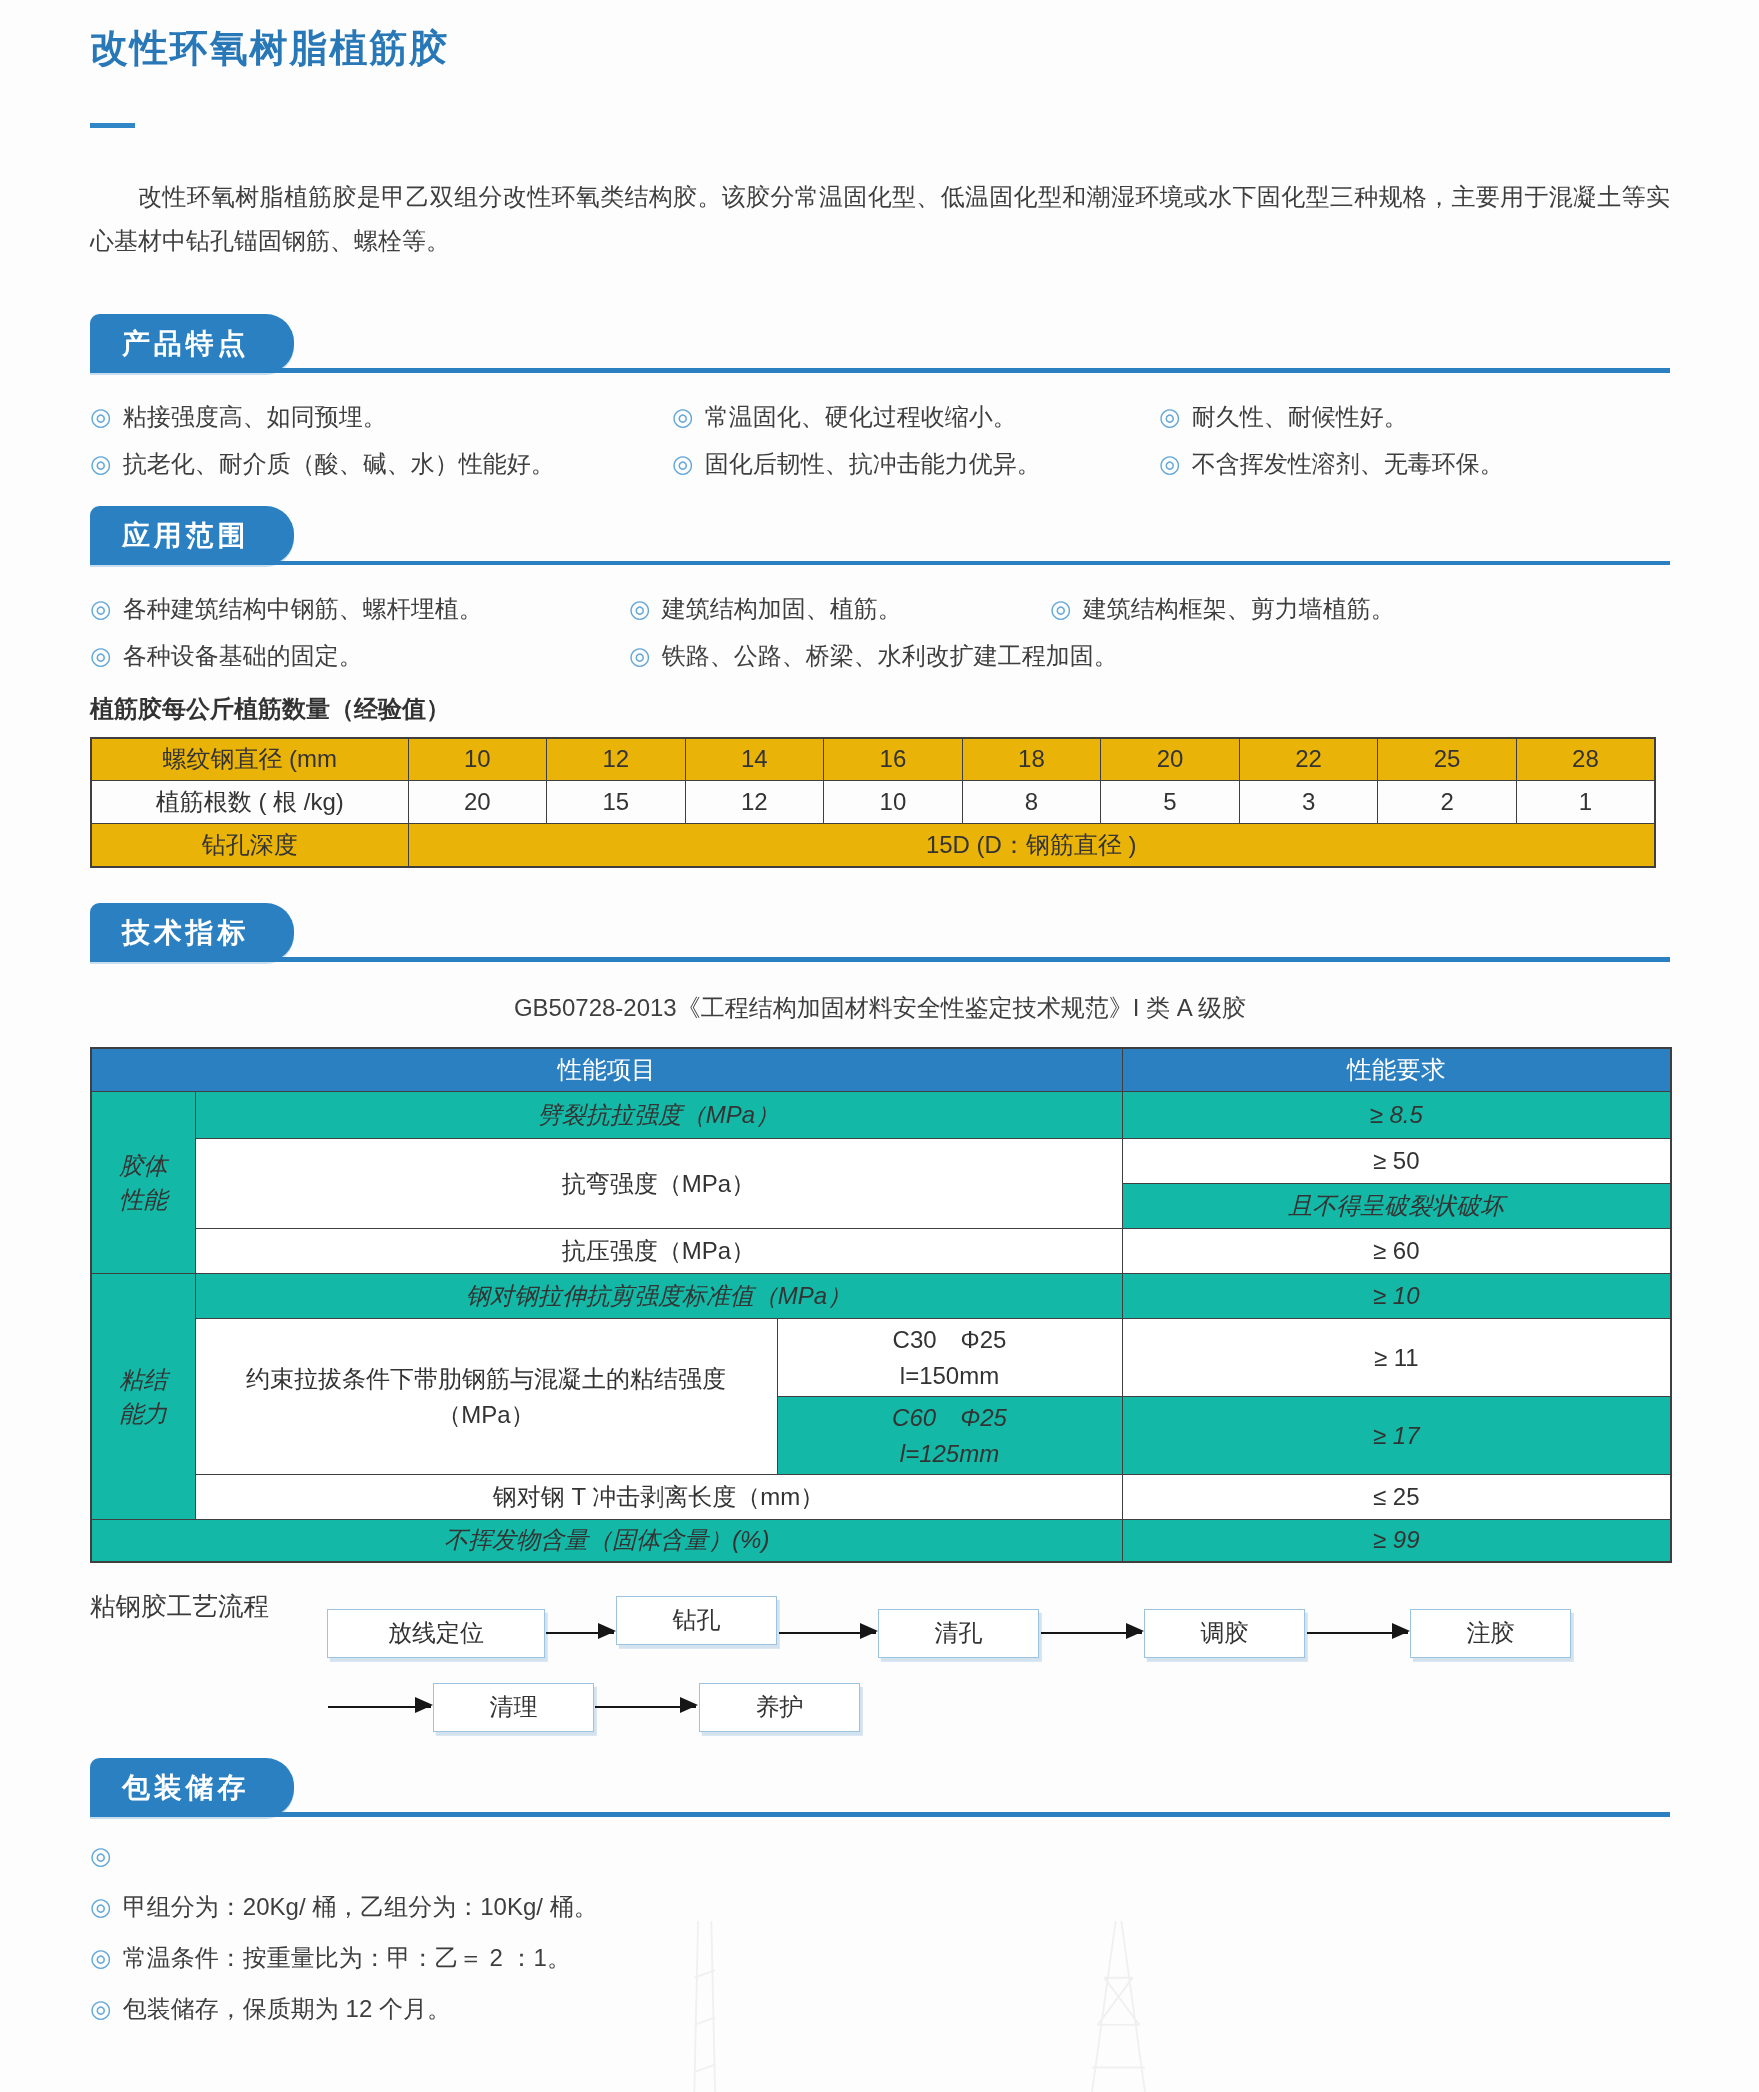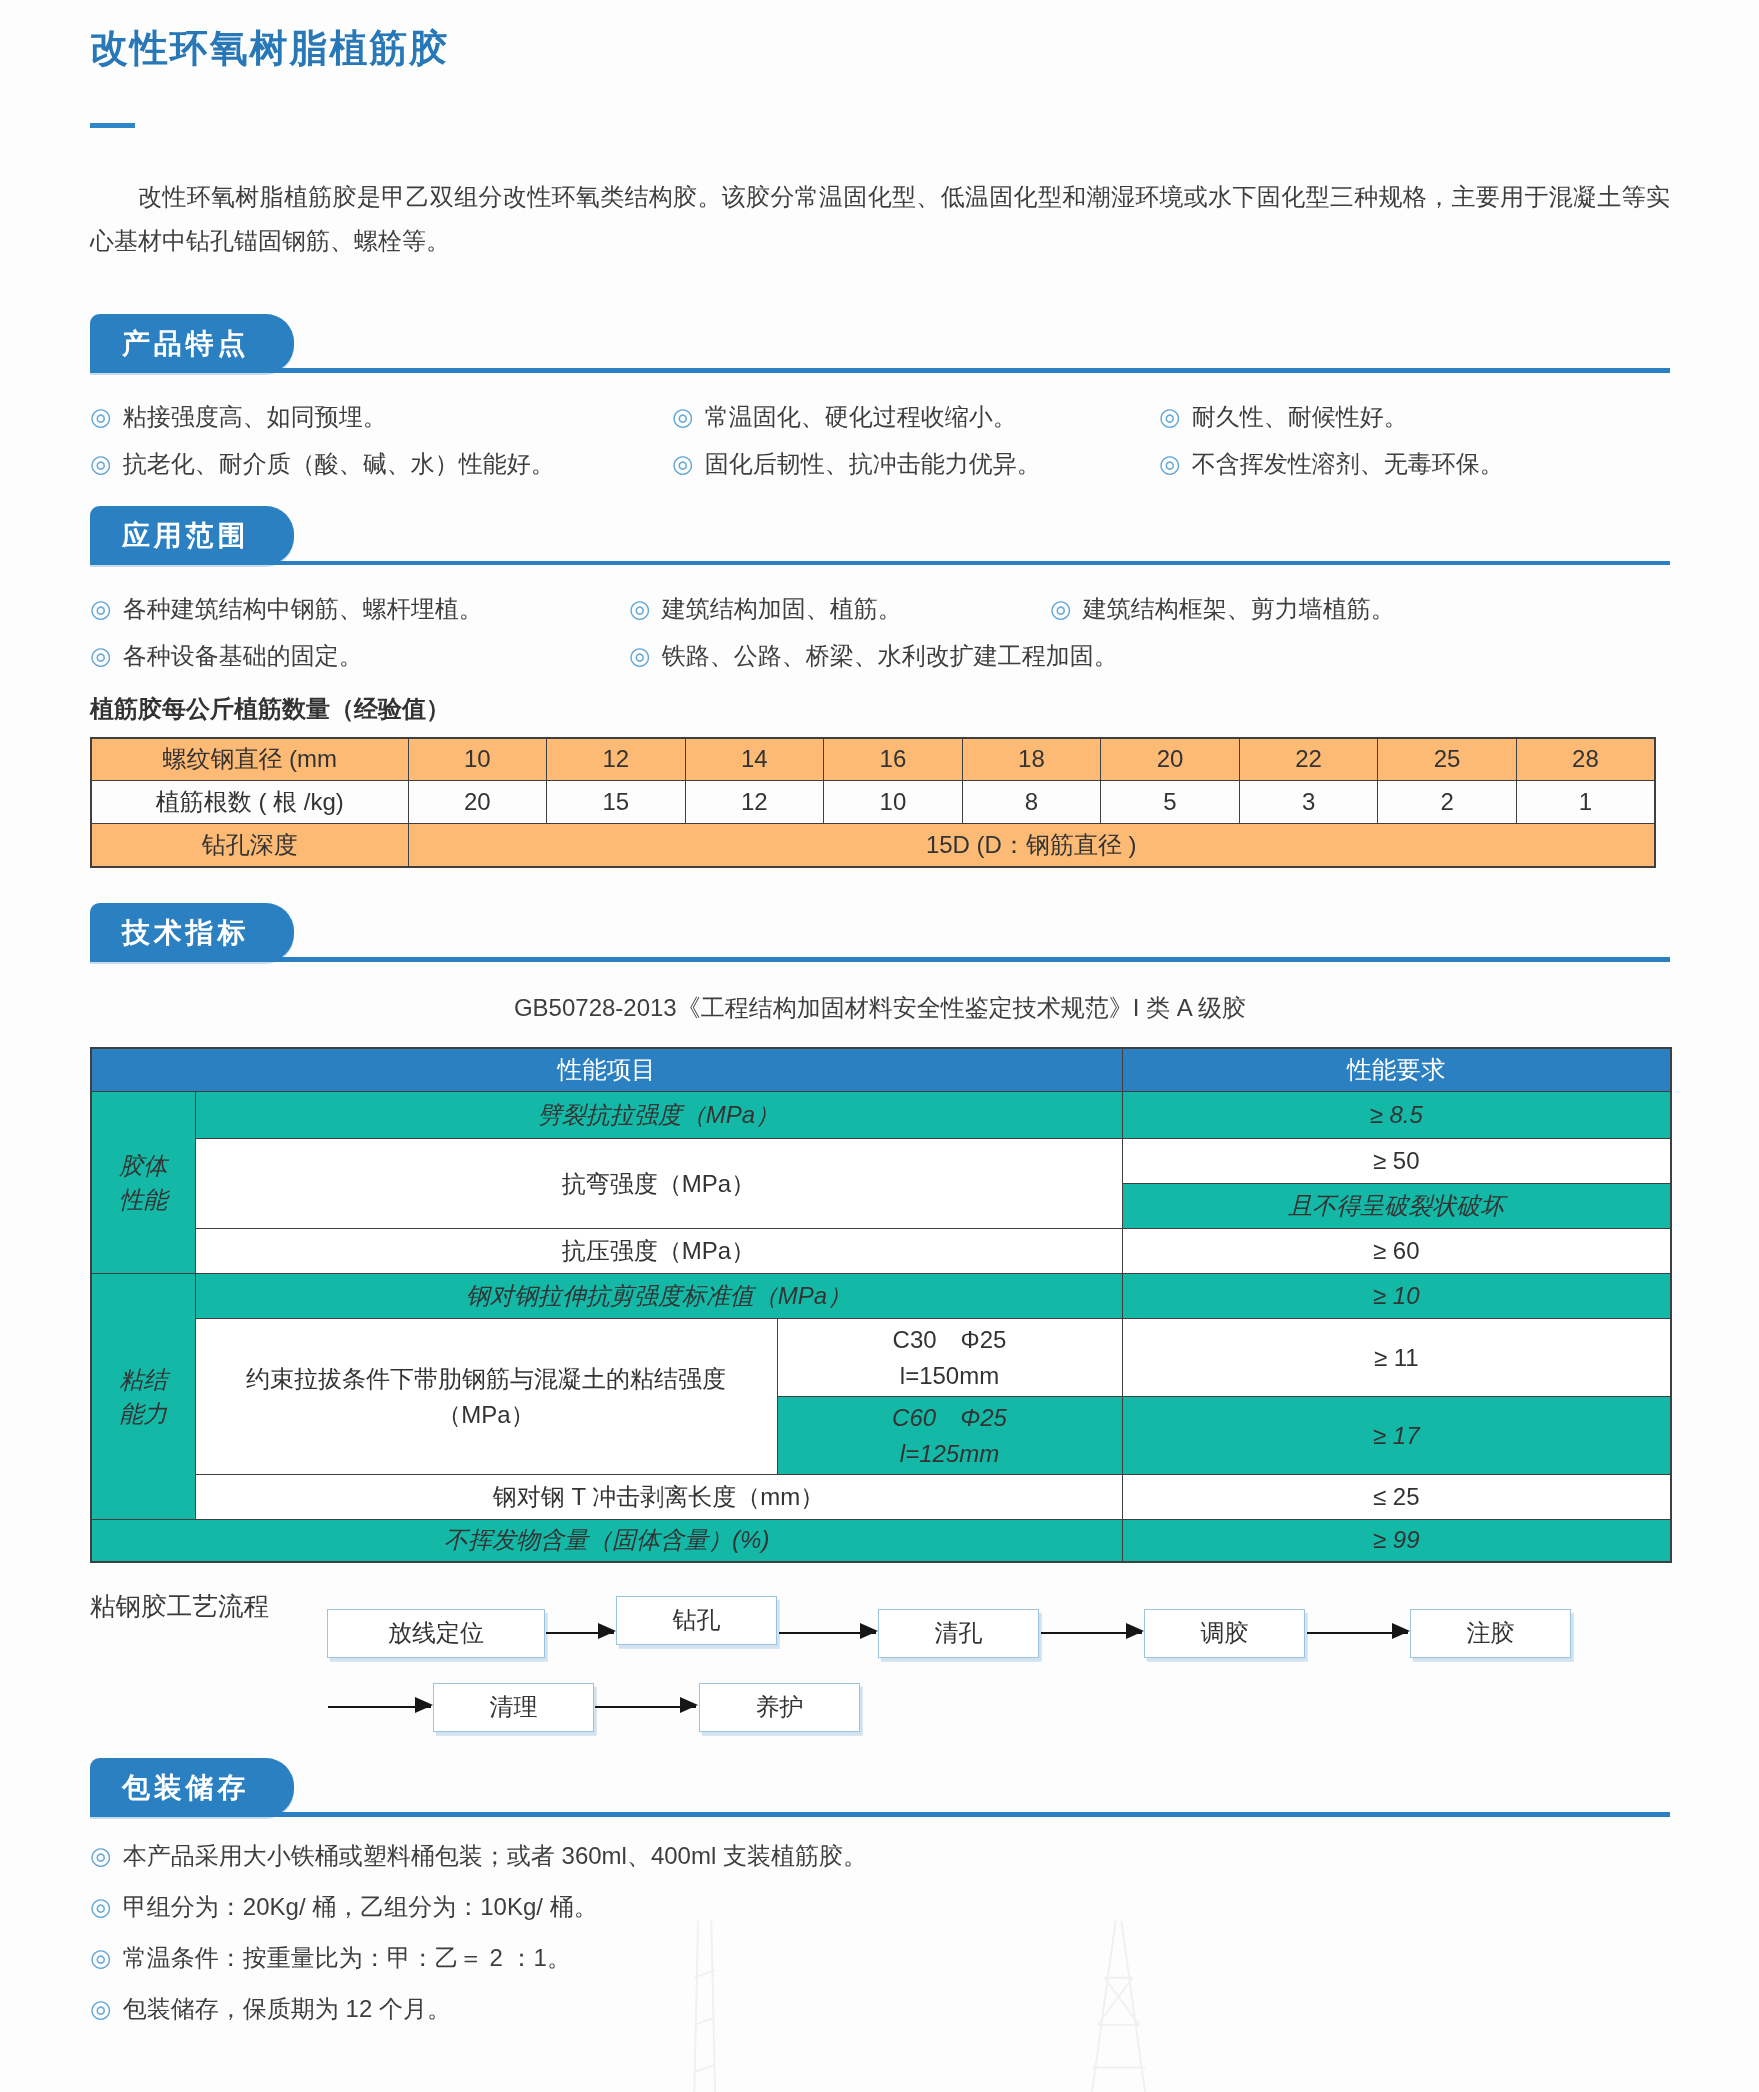--- a/index.html
+++ b/index.html
@@ -32,21 +32,21 @@
   .b { display:flex; align-items:flex-start; }
   .b .dot { color:#64a8d8; font-size:24.6px; line-height:32px; margin-right:11.4px; }
   .b .t { line-height:32px; }
   .span2 { grid-column:2 / 4; }
 
   
   .tbl-caption { margin-top:21px; font-size:24px; font-weight:bold; color:#333; }
   table.rebar { margin-top:11.4px; width:1566px; border-collapse:collapse; table-layout:fixed;
                 font-size:24px; color:#333; text-align:center; border:2.8px solid #3f3f3f; }
   .rebar td { border:1.9px solid #3f3f3f; height:43px; }
-  .rebar td.cg { background:#fdba74; }
+  .rebar td.cg { background:#eab308; }
 
   
   .std-line { margin-top:30px; text-align:center; font-size:24px; color:#3e3e3e; }
   table.spec { margin-top:23px; width:1580px; border-collapse:collapse; table-layout:fixed;
                font-size:24px; color:#333; text-align:center; border:2.8px solid #3f3f3f; }
   .spec th, .spec td { border:1.9px solid #3f3f3f; padding:0; }
   .spec thead th { background:#2b80c2; color:#fff; font-weight:normal; font-size:24.6px; height:44px; }
   .spec td { height:44px; }
   .spec td.cg { background:#14b8a6;font-style:italic; }
   .spec td.cw { background:#ffffff; }
@@ -281,21 +281,20 @@
       <div class="fbox" style="left:609px; top:95px; width:161px;">养护</div>
     </div>
 
     <div class="sec m-pack">
       <div class="rule"></div>
       <div class="badge">包装储存</div>
     </div>
     <div class="plist">
       <div class="b">
           <span class="dot">◎</span>
-          <span class="t">本产品采用大小铁桶或塑料桶包装；或者 360ml、400ml 支装植筋胶。</span>
         </div>
       <div class="b">
           <span class="dot">◎</span>
           <span class="t">甲组分为：20Kg/ 桶，乙组分为：10Kg/ 桶。</span>
         </div>
       <div class="b">
           <span class="dot">◎</span>
           <span class="t">常温条件：按重量比为：甲：乙＝ 2 ：1。</span>
         </div>
       <div class="b">

